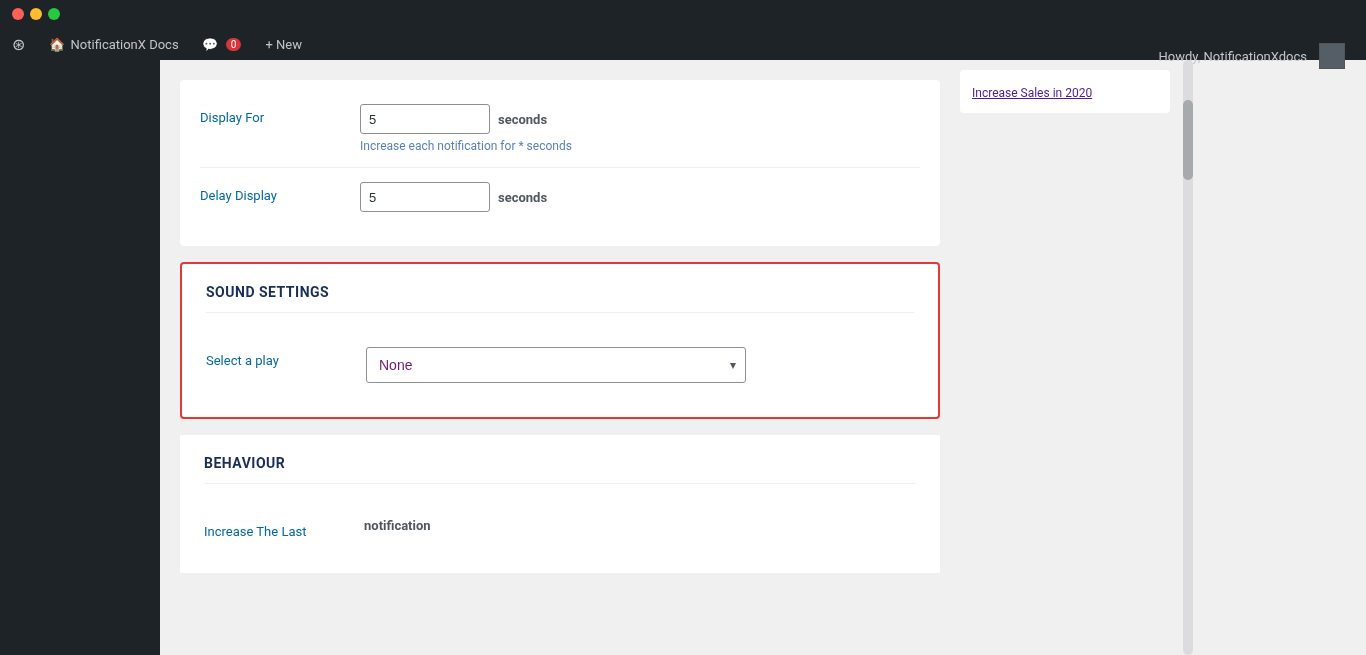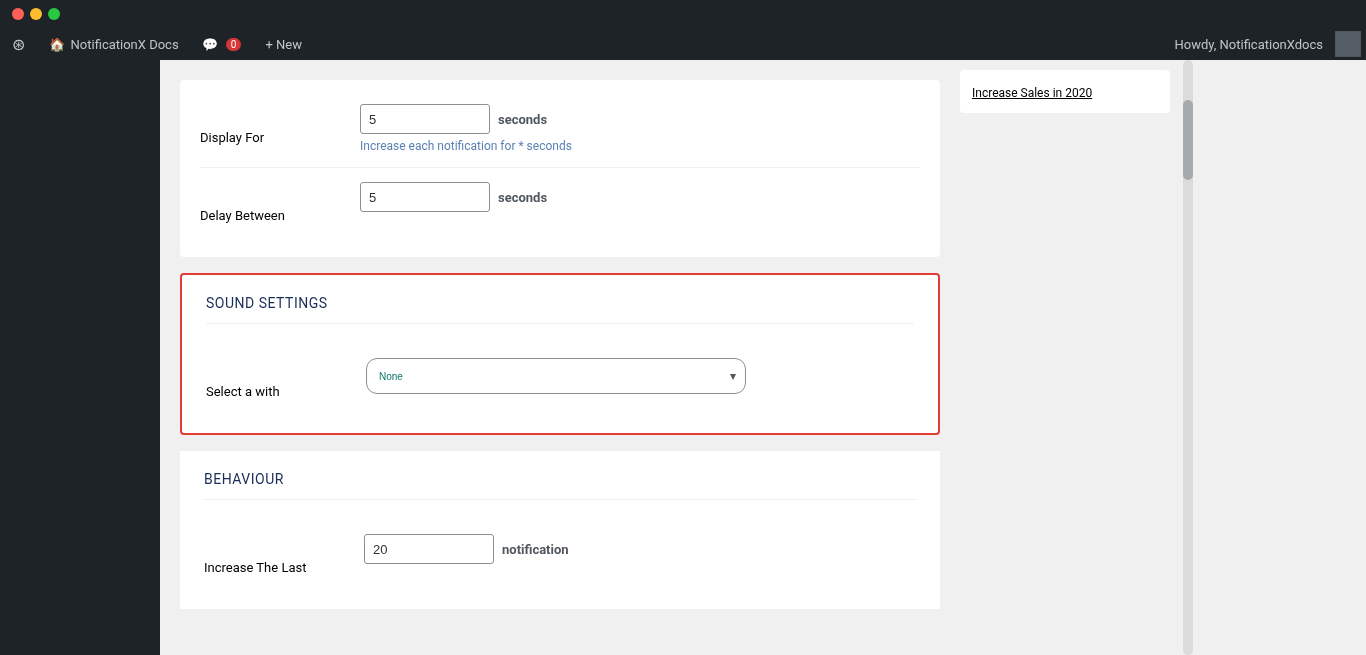--- a/index.html
+++ b/index.html
@@ -59,25 +59,25 @@
       padding: 0 12px;
       height: 100%;
       color: #c3c4c7;
       font-size: 13px;
       cursor: pointer;
       white-space: nowrap;
     }
     .admin-bar-right {
       position: absolute;
       right: 0;
-      top: 0;
-      height: 100%;
-      display: flex;
-      align-items: center;
-      padding-right: 1px;
+      top: 12px;
+      height: 100%;
+      display: flex;
+      align-items: center;
+      padding-right: 17px;
     }
     .howdy-text {
       color: #c3c4c7;
       font-size: 13px;
       padding: 0 12px;
     }
     .avatar-box {
       width: 26px;
       height: 26px;
       background: #555d66;
@@ -135,24 +135,23 @@
       align-items: flex-start;
       padding: 14px 0;
       border-bottom: 1px solid #f0f0f1;
     }
     .setting-row:last-child {
       border-bottom: none;
     }
     .setting-label {
       width: 160px;
       flex-shrink: 0;
-      color: #000000;
+      color: #0369a1;
       font-size: 13px;
       padding-top: 6px;
-      margin-top: 20px;
     }
     .setting-control {
       flex: 1;
     }
     .setting-control-row {
       display: flex;
       align-items: center;
       gap: 8px;
     }
     .setting-input {
@@ -180,40 +179,40 @@
     .sound-settings-section {
       background: #fff;
       border-radius: 4px;
       border: 2px solid #e53935;
       padding: 20px 24px;
       margin-bottom: 16px;
     }
     .section-title {
       color: #1a2e5a;
       font-size: 14px;
-      font-weight: 400;
+      font-weight: 700;
       letter-spacing: 0.5px;
       margin-bottom: 20px;
       padding-bottom: 12px;
       border-bottom: 1px solid #f0f0f1;
       text-transform: uppercase;
     }
 
     .select-wrapper {
       position: relative;
       display: inline-block;
     }
     .sound-select {
       width: 380px;
       height: 36px;
       border: 1px solid #8c8f94;
-      border-radius: 11px;
+      border-radius: 3px;
       padding: 0 32px 0 12px;
-      font-size: 10px;
-      color: #0f766e;
+      font-size: 14px;
+      color: #701a75;
       background: #fff;
       appearance: none;
       cursor: pointer;
     }
     .select-chevron {
       position: absolute;
       right: 10px;
       top: 50%;
       transform: translateY(-50%);
       pointer-events: none;
@@ -233,21 +232,21 @@
       width: 220px;
       flex-shrink: 0;
       padding: 10px 10px 10px 0;
     }
     .right-panel-card {
       background: #fff;
       border-radius: 4px;
       padding: 12px;
     }
     .increase-sales-link {
-      color: #000000;
+      color: #4c1d95;
       font-size: 12px;
       text-decoration: underline;
     }
 
     
     .scrollbar-area {
       width: 16px;
       background: #f0f0f1;
       display: flex;
       flex-direction: column;
@@ -317,35 +316,35 @@
           <div class="setting-control">
             <div class="setting-control-row">
               <input class="setting-input" type="number" value="5" style="">
               <span class="setting-suffix">seconds</span>
             </div>
             <div class="setting-hint">Increase each notification for * seconds</div>
           </div>
         </div>
 
         <div class="setting-row">
-          <div class="setting-label">Delay Between</div>
+          <div class="setting-label">Delay Display</div>
           <div class="setting-control">
             <div class="setting-control-row">
               <input class="setting-input" type="number" value="5" style="">
               <span class="setting-suffix">seconds</span>
             </div>
           </div>
         </div>
       </div>
 
       <div class="sound-settings-section">
         <div class="section-title">SOUND SETTINGS</div>
 
         <div class="setting-row">
-          <div class="setting-label">Select a with</div>
+          <div class="setting-label">Select a play</div>
           <div class="setting-control">
             <div class="select-wrapper">
               <select class="sound-select">
                 <option>None</option>
                 <option>Sound 1</option>
                 <option>Sound 2</option>
                 <option>Sound 3</option>
               </select>
               <span class="select-chevron">▾</span>
             </div>
@@ -353,21 +352,20 @@
         </div>
       </div>
 
       <div class="behaviour-section">
         <div class="section-title">BEHAVIOUR</div>
 
         <div class="setting-row">
           <div class="setting-label">Increase The Last</div>
           <div class="setting-control">
             <div class="setting-control-row">
-              <input class="setting-input" type="number" value="20" style="">
               <span class="setting-suffix">notification</span>
             </div>
           </div>
         </div>
       </div>
 
     </div>
 
     <div class="right-panel">
       <div class="right-panel-card">

